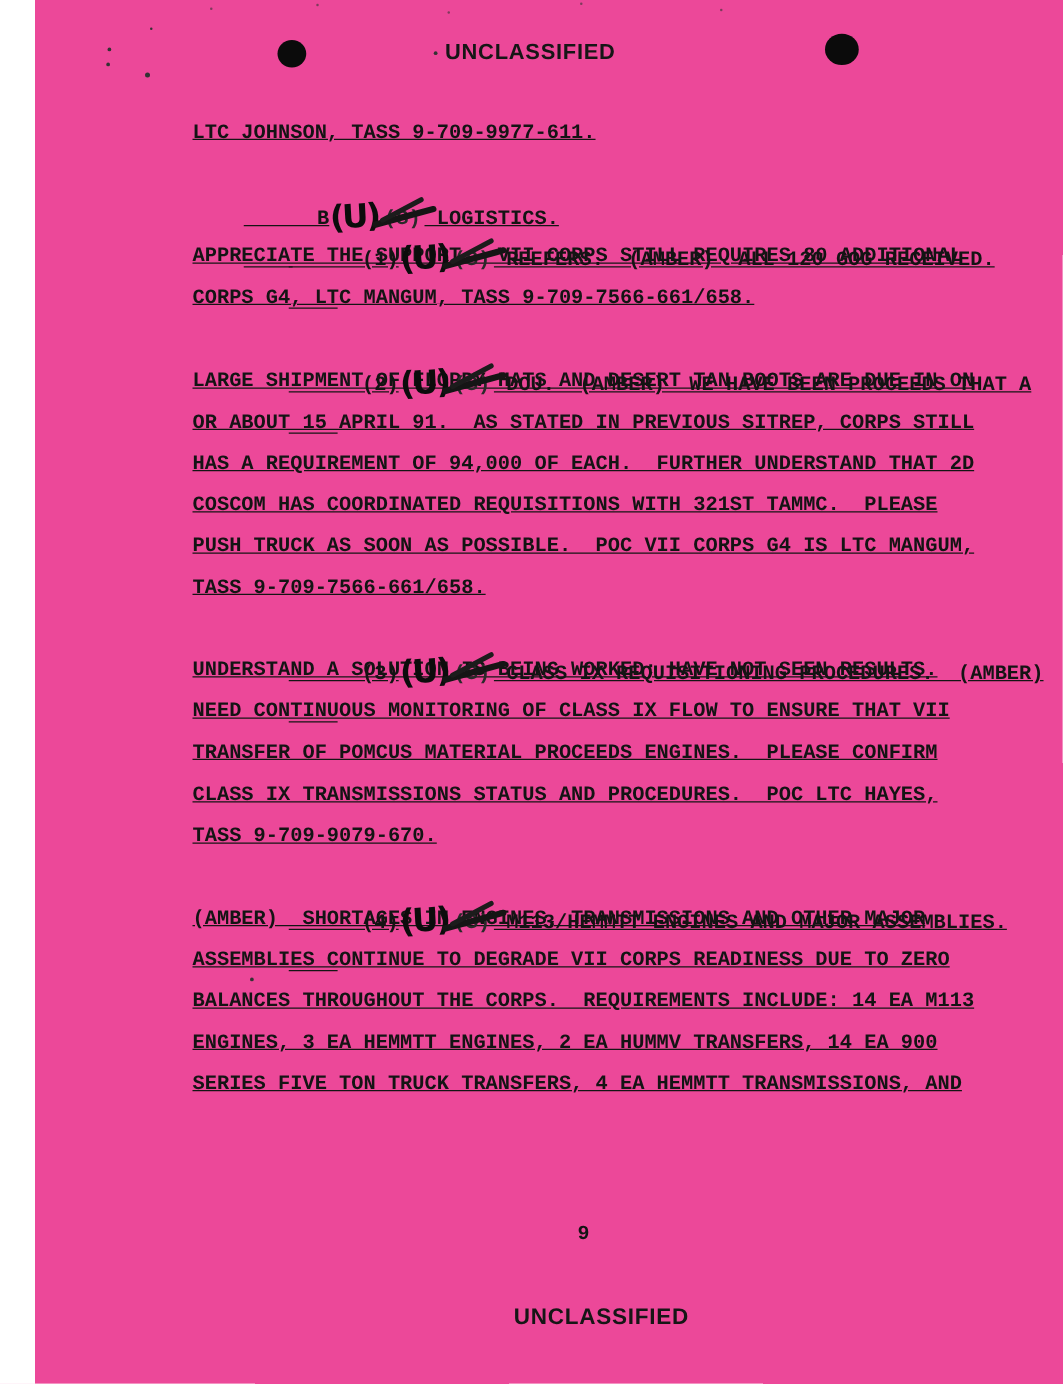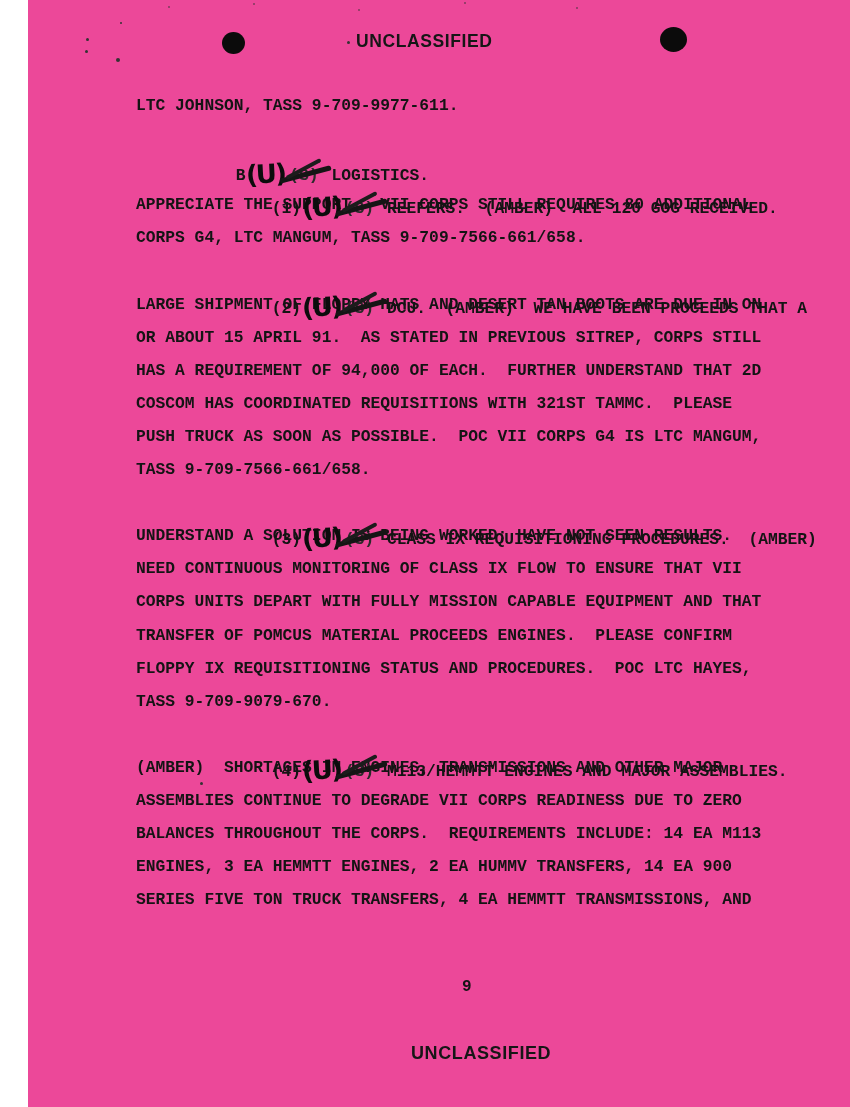--- a/index.html
+++ b/index.html
@@ -39,24 +39,25 @@
     position:absolute;
     top:978px;
     left:434px;
     font-weight:bold;
     font-size:16px;
   }
   
   .doc-body {
     position:absolute;
     top:89px;
-    left:108px;
+    left:126px;
     width:660px;
     font-weight:bold;
     font-size:16.3px;
+    text-decoration:underline;
   }
   .line {
     height:33.1px;
     line-height:33.1px;
     white-space:pre;
   }
   .line span { white-space:pre; }
   .indent-b { padding-left:41px; }
   .indent-p { padding-left:77px; }
   
@@ -160,23 +161,22 @@
     <div class="line">HAS A REQUIREMENT OF 94,000 OF EACH.  FURTHER UNDERSTAND THAT 2D</div>
     <div class="line">COSCOM HAS COORDINATED REQUISITIONS WITH 321ST TAMMC.  PLEASE</div>
     <div class="line">PUSH TRUCK AS SOON AS POSSIBLE.  POC VII CORPS G4 IS LTC MANGUM,</div>
     <div class="line">TASS 9-709-7566-661/658.</div>
 
     <div class="line indent-p">
       <span>(3)</span><span class="hand">(U)</span><span class="struck">(S)</span><span> CLASS IX REQUISITIONING PROCEDURES.  (AMBER)</span>
     </div>
     <div class="line">UNDERSTAND A SOLUTION IS BEING WORKED; HAVE NOT SEEN RESULTS.</div>
     <div class="line">NEED CONTINUOUS MONITORING OF CLASS IX FLOW TO ENSURE THAT VII</div>
-    <div class="line">CORPS UNITS DEPART WITH FULLY MISSION CAPABLE EQUIPMENT AND THAT</div>
     <div class="line">TRANSFER OF POMCUS MATERIAL PROCEEDS ENGINES.  PLEASE CONFIRM</div>
-    <div class="line">FLOPPY IX REQUISITIONING STATUS AND PROCEDURES.  POC LTC HAYES,</div>
+    <div class="line">CLASS IX TRANSMISSIONS STATUS AND PROCEDURES.  POC LTC HAYES,</div>
     <div class="line">TASS 9-709-9079-670.</div>
 
     <div class="line indent-p">
       <span>(4)</span><span class="hand">(U)</span><span class="struck">(S)</span><span> M113/HEMMTT ENGINES AND MAJOR ASSEMBLIES.</span>
     </div>
     <div class="line">(AMBER)  SHORTAGES IN ENGINES, TRANSMISSIONS AND OTHER MAJOR</div>
     <div class="line">ASSEMBLIES CONTINUE TO DEGRADE VII CORPS READINESS DUE TO ZERO</div>
     <div class="line">BALANCES THROUGHOUT THE CORPS.  REQUIREMENTS INCLUDE: 14 EA M113</div>
     <div class="line">ENGINES, 3 EA HEMMTT ENGINES, 2 EA HUMMV TRANSFERS, 14 EA 900</div>
     <div class="line">SERIES FIVE TON TRUCK TRANSFERS, 4 EA HEMMTT TRANSMISSIONS, AND</div>

